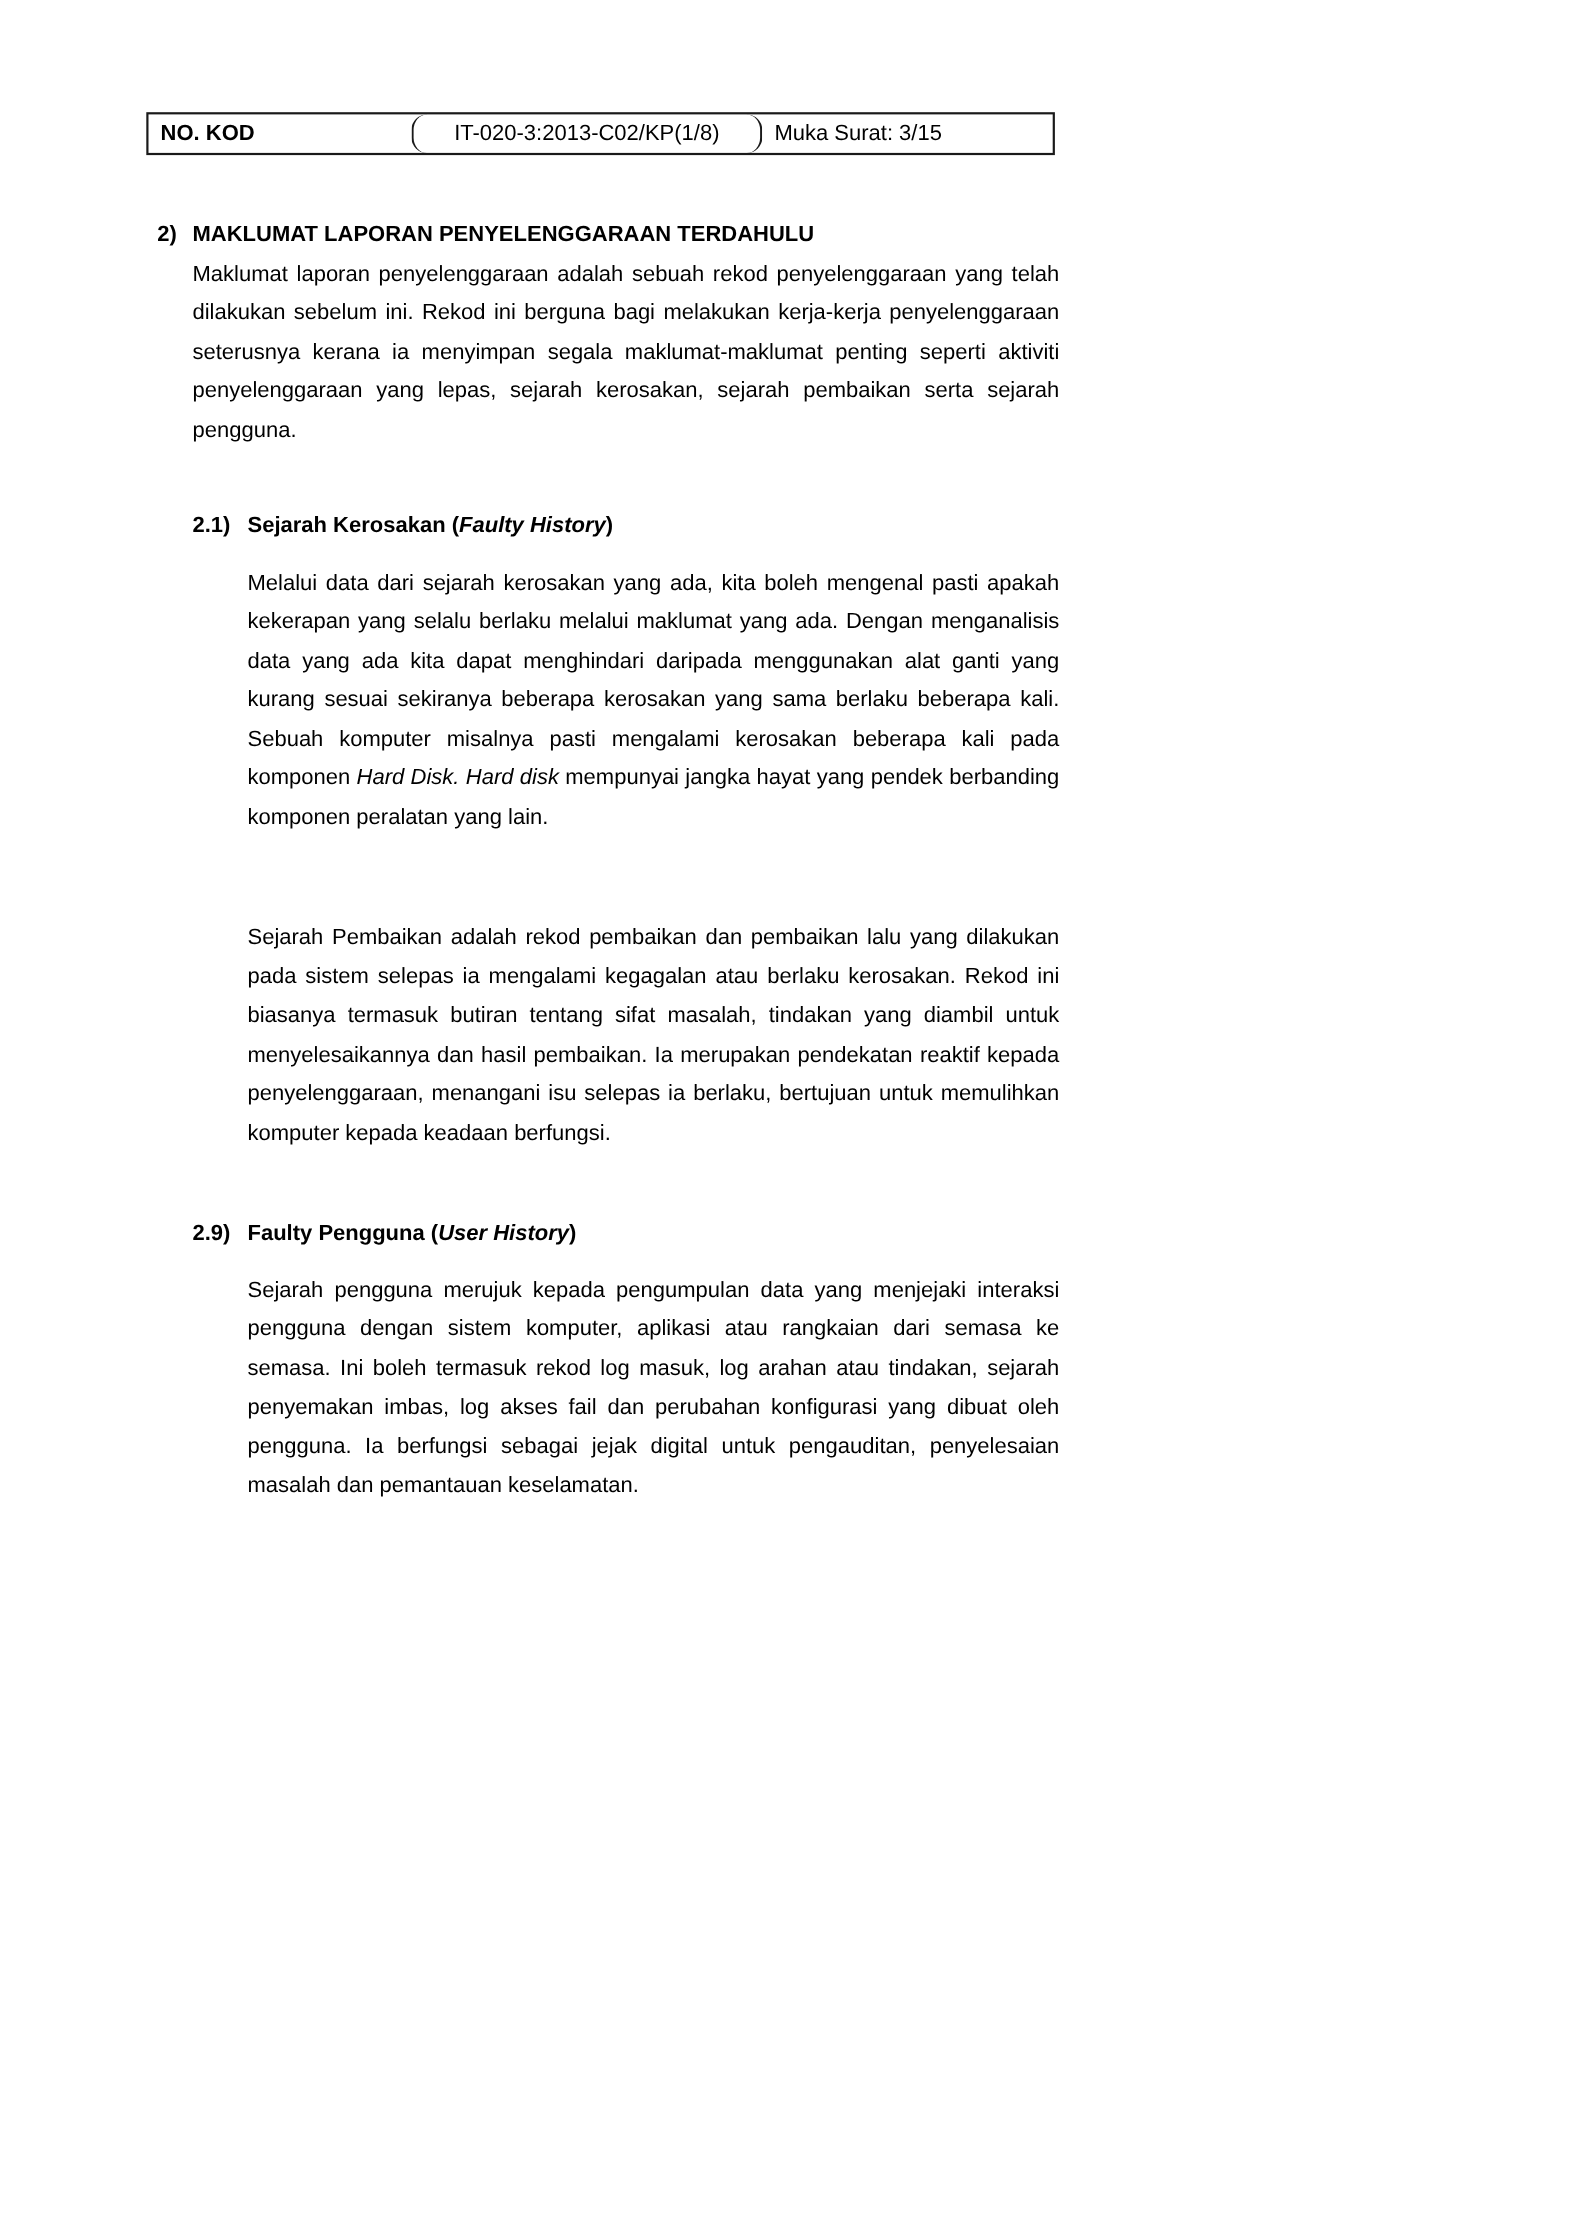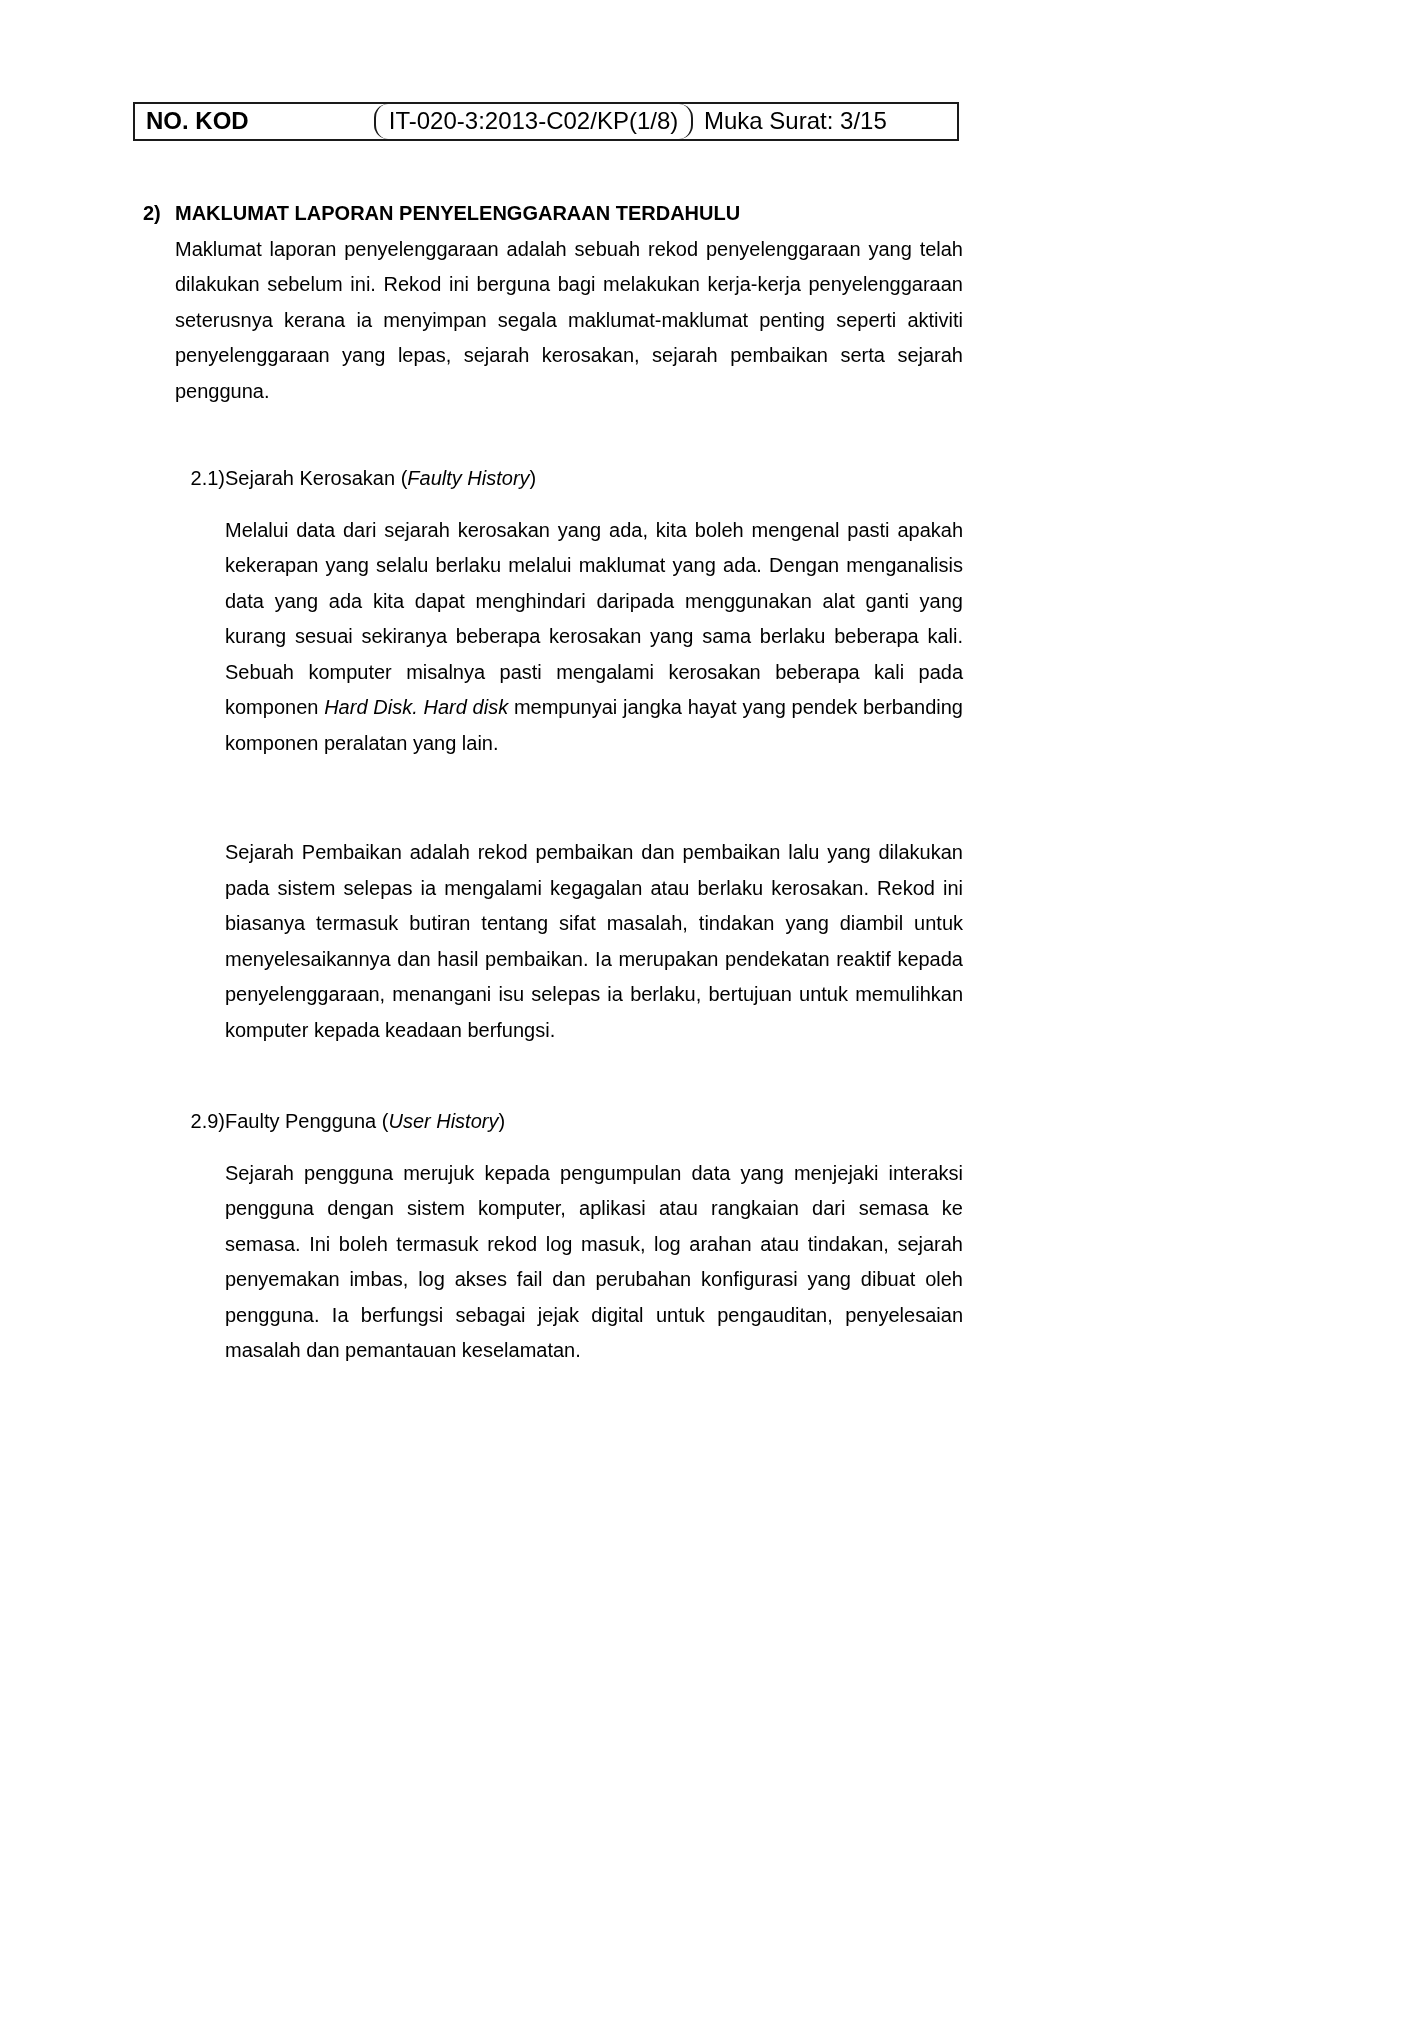--- a/index.html
+++ b/index.html
@@ -13,21 +13,21 @@
     overflow: hidden;
   }
   .header-table {
     position: absolute;
     left: 133px;
     top: 102px;
     width: 826px;
     box-sizing: border-box;
     border: 2px solid #1a1a1a;
     display: flex;
-    font-size: 24px;
+    font-size: 20px;
     line-height: 24px;
   }
   .header-cell {
     box-sizing: border-box;
     padding: 5px 11px 6px 11px;
     white-space: nowrap;
     overflow: hidden;
   }
   .hc1 { width: 239px; font-weight: bold; }
   .hc2 { width: 319px; text-align: center; border-left: 2px solid #1a1a1a; border-right: 2px solid #1a1a1a; border-radius: 14px; }
@@ -44,21 +44,21 @@
   .sec-heading { display: flex; font-weight: bold; }
   .sec-num { flex: none; width: 32px; }
   .intro {
     margin: 0 0 0 32px;
     text-align: justify;
   }
   .subsection { margin-left: 32px; }
   .sub1 { margin-top: 52px; }
   .sub2 { margin-top: 74px; }
   .sub3 { margin-top: 56px; }
-  .sub-heading { display: flex; font-weight: normal; text-align: right; }
+  .sub-heading { display: flex; font-weight: bold; }
   .sub-num { flex: none; width: 50px; }
   .sub-para {
     margin: 16px 0 0 50px;
     text-align: justify;
   }
   .i { font-style: italic; }
 </style>
 </head>
 <body>
 

